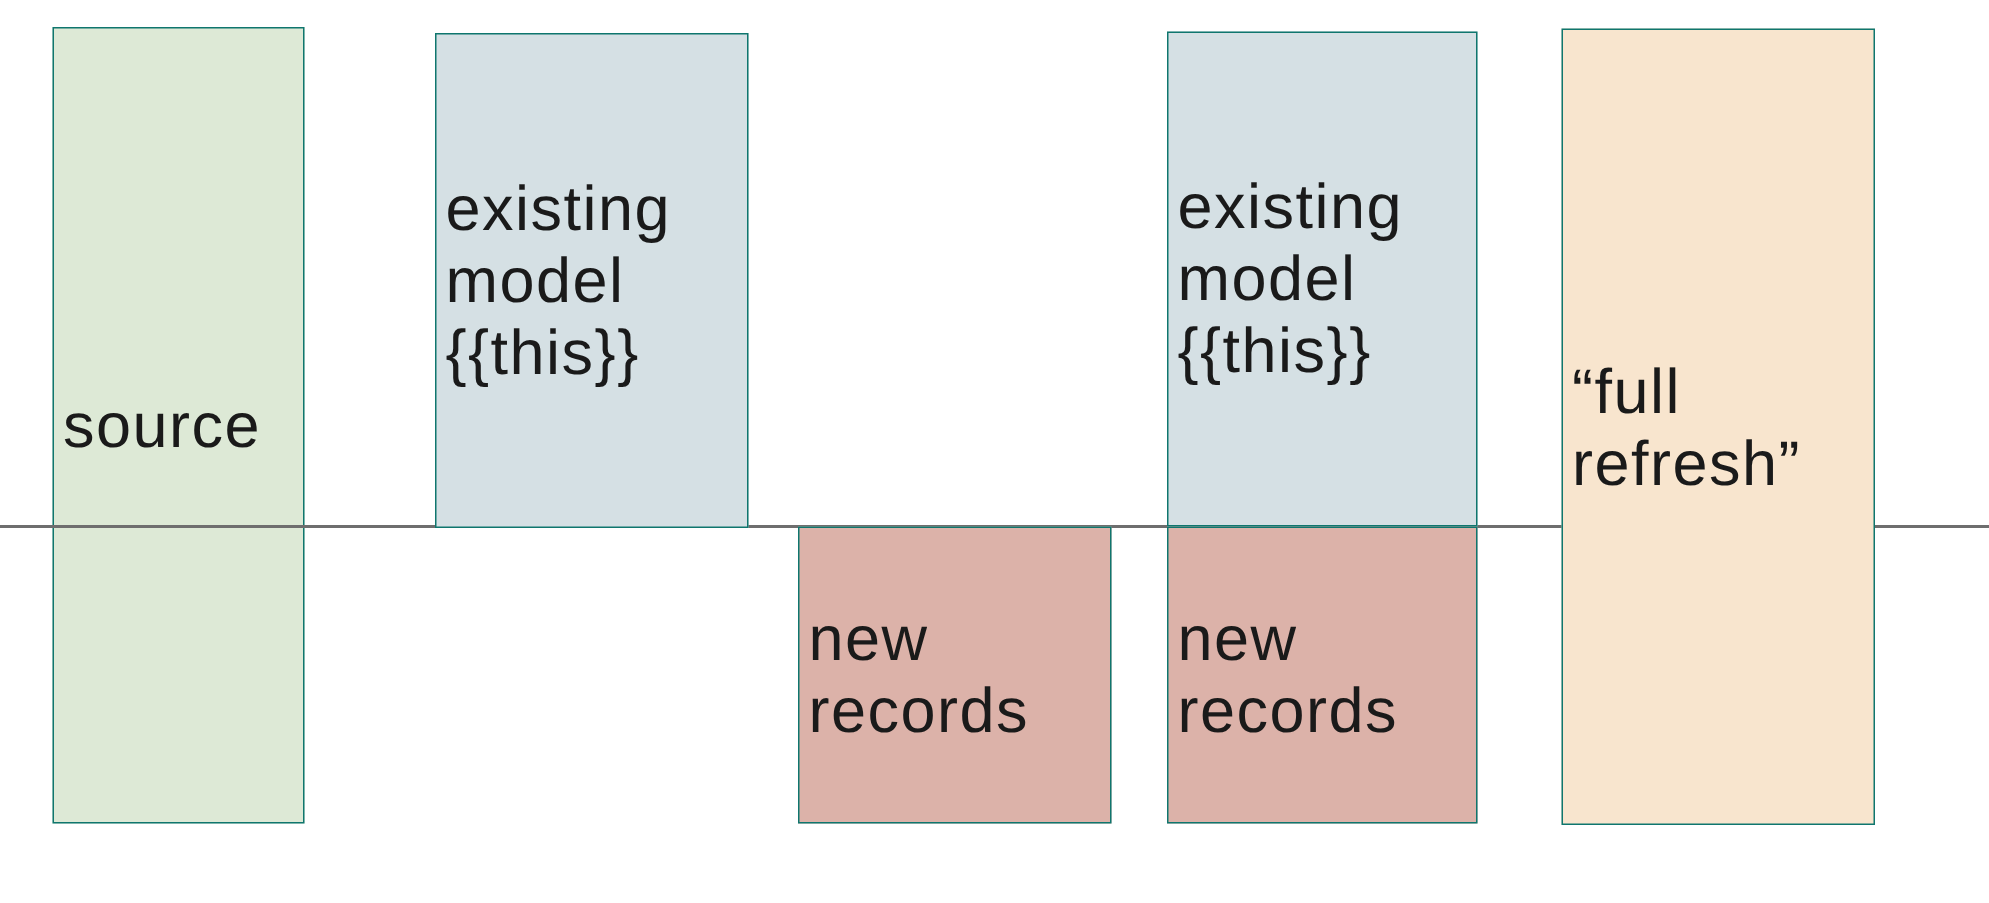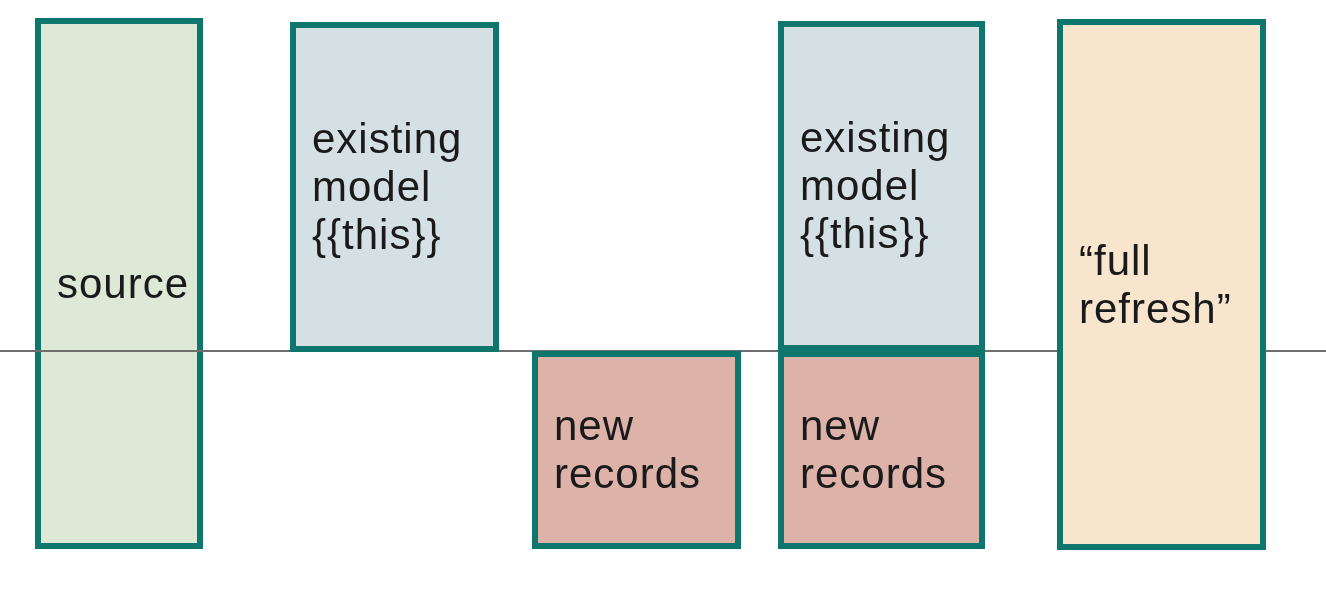--- a/index.html
+++ b/index.html
@@ -20,40 +20,40 @@
     left: 0;
     top: 350px;
     width: 1326px;
     height: 2px;
     background: #6e6e6e;
     z-index: 1;
   }
   .box {
     position: absolute;
     box-sizing: border-box;
-    border: 6px solid #0f766e;
+    border: 1px solid #0f766e;
     display: flex;
     align-items: center;
-    padding-left: 16px;
+    padding-left: 6px;
   }
   .box-label {
     white-space: pre-line;
     font-size: 42px;
     line-height: 48px;
     letter-spacing: 1px;
     color: #1a1a1a;
     text-align: left;
   }
   
   .box-source          { left: 35px;   top: 18px;  width: 168px; height: 531px; background: #dde9d6; z-index: 0; }
   .box-existing-1      { left: 290px;  top: 22px;  width: 209px; height: 330px; background: #d5e0e4; z-index: 2; }
   .box-new-records-1   { left: 532px;  top: 351px; width: 209px; height: 198px; background: #dcb2a9; z-index: 2; }
   .box-existing-2      { left: 778px;  top: 21px;  width: 207px; height: 330px; background: #d5e0e4; z-index: 2; }
   .box-new-records-2   { left: 778px;  top: 351px; width: 207px; height: 198px; background: #dcb2a9; z-index: 2; }
-  .box-full-refresh    { left: 1041px; top: 19px;  width: 209px; height: 531px; background: #f8e5ce; z-index: 2; margin-left: 16px; }
+  .box-full-refresh    { left: 1041px; top: 19px;  width: 209px; height: 531px; background: #f8e5ce; z-index: 2; }
 </style>
 </head>
 <body>
 
 <div class="canvas">
 
   <div class="baseline"></div>
 
   <div class="box box-source">
     <span class="box-label">source</span>

